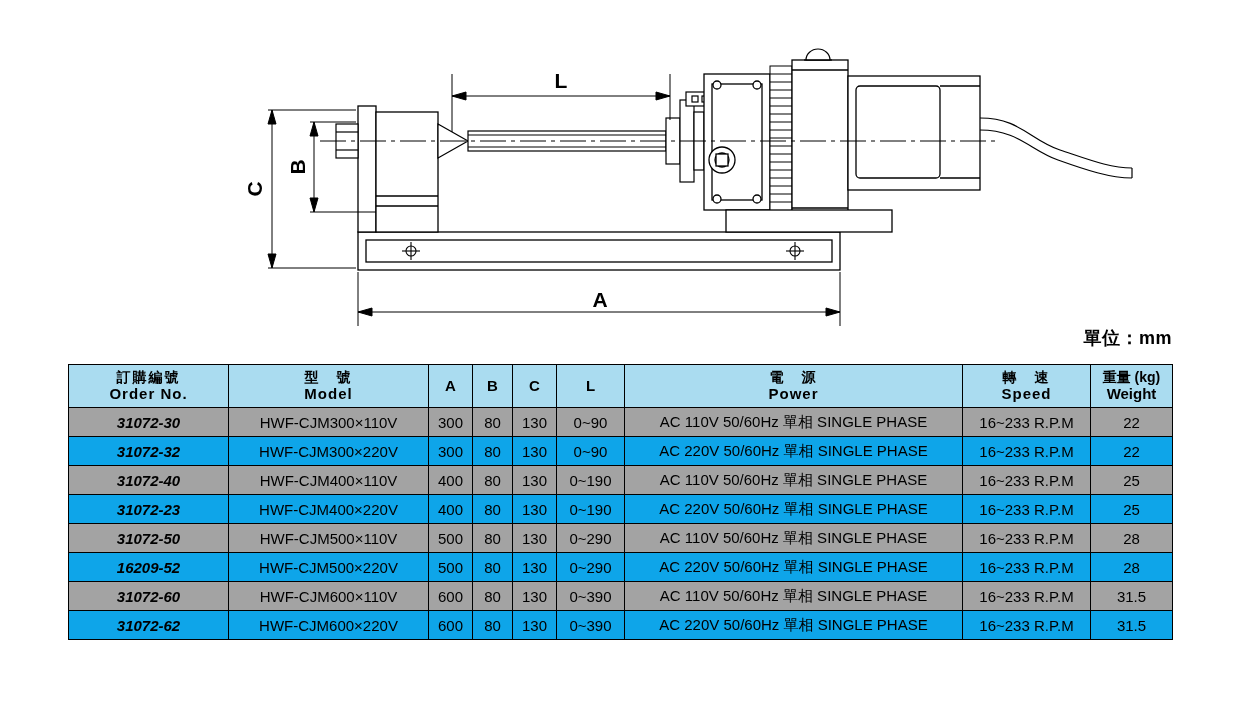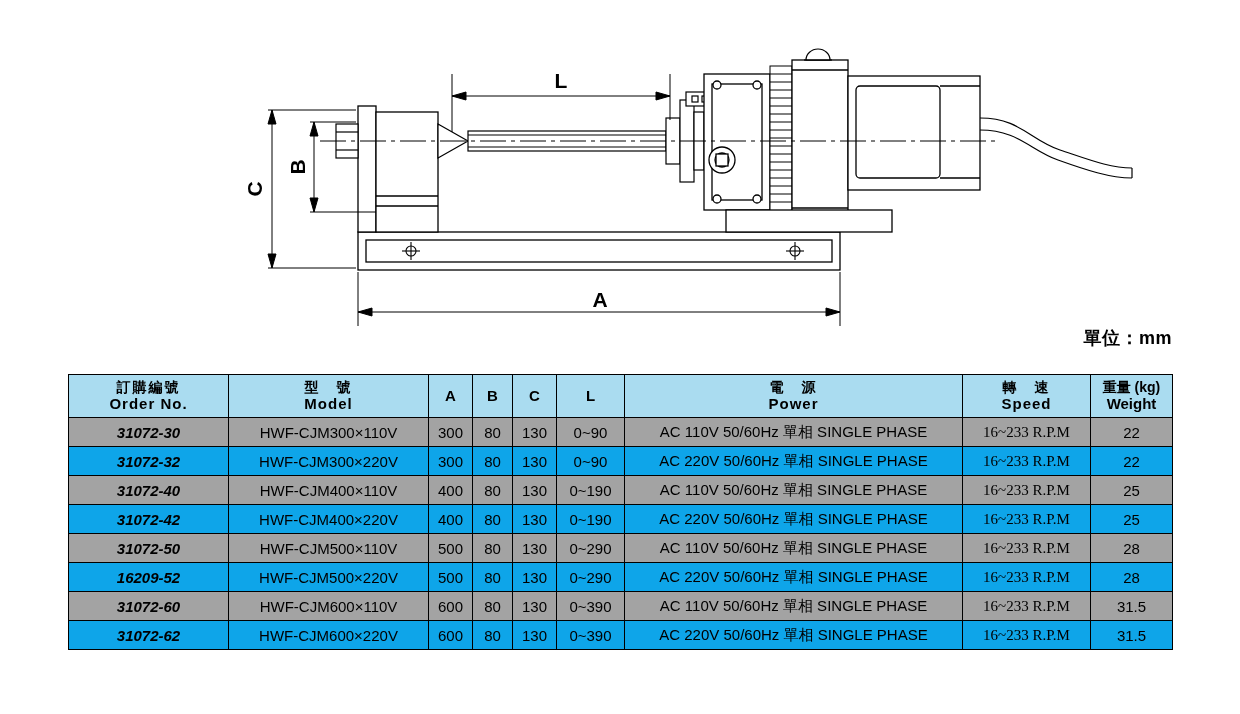--- a/index.html
+++ b/index.html
@@ -38,21 +38,21 @@
     top: 326px;
     font-size: 18px;
     font-weight: bold;
     letter-spacing: 0.5px;
   }
 
   
   #spec-table-wrap {
     position: absolute;
     left: 68px;
-    top: 374px;
+    top: 364px;
     width: 1104px;
   }
   table.spec {
     border-collapse: collapse;
     width: 1104px;
     table-layout: fixed;
   }
   table.spec th, table.spec td {
     border: 1px solid #000;
     text-align: center;
@@ -86,21 +86,21 @@
   tr.even td { background: #a3a3a3; }
   tr.odd td  { background: #0ea5e9; }
 
   td.order {
     font-style: italic;
     font-weight: bold;
     font-size: 16px;
   }
   td.model  { font-size: 15px; }
   td.power  { font-size: 14px; }
-  td.speed  { font-size: 14px; font-family: Liberation Serif, serif; }
+  td.speed  { font-size: 14px; }
   td.dim, td.weight { font-size: 15px; margin-left: 24px; }
 
   
   col.c-order  { width: 160px; }
   col.c-model  { width: 200px; }
   col.c-a      { width: 44px; }
   col.c-b      { width: 40px; }
   col.c-c      { width: 44px; }
   col.c-l      { width: 68px; }
   col.c-power  { width: 338px; }
@@ -344,21 +344,21 @@
           <td class="model">HWF-CJM400×110V</td>
           <td class="dim">400</td>
           <td class="dim">80</td>
           <td class="dim">130</td>
           <td class="dim">0~190</td>
           <td class="power">AC 110V 50/60Hz 單相 SINGLE PHASE</td>
           <td class="speed">16~233 R.P.M</td>
           <td class="weight">25</td>
         </tr>
         <tr class="odd">
-          <td class="order">31072-42</td>
+          <td class="order">31072-23</td>
           <td class="model">HWF-CJM400×220V</td>
           <td class="dim">400</td>
           <td class="dim">80</td>
           <td class="dim">130</td>
           <td class="dim">0~190</td>
           <td class="power">AC 220V 50/60Hz 單相 SINGLE PHASE</td>
           <td class="speed">16~233 R.P.M</td>
           <td class="weight">25</td>
         </tr>
         <tr class="even">

